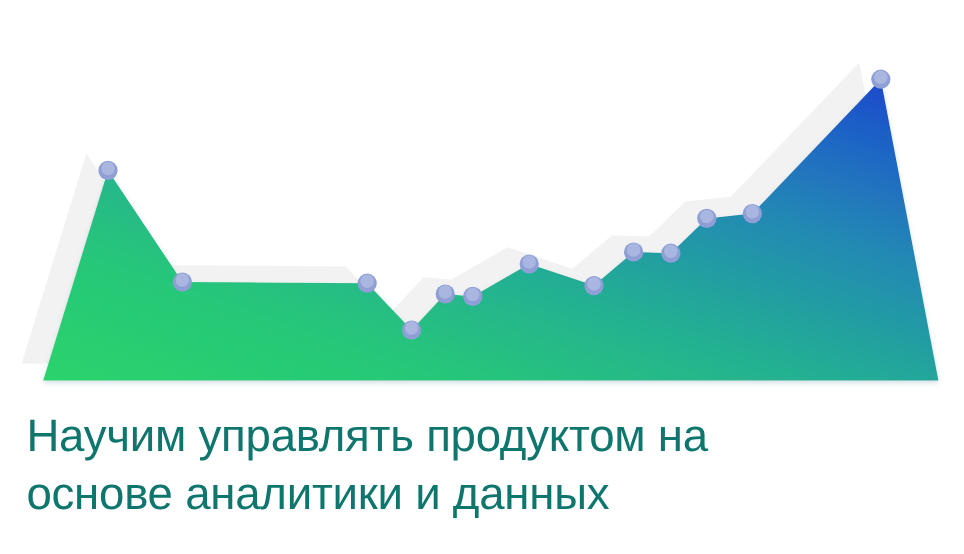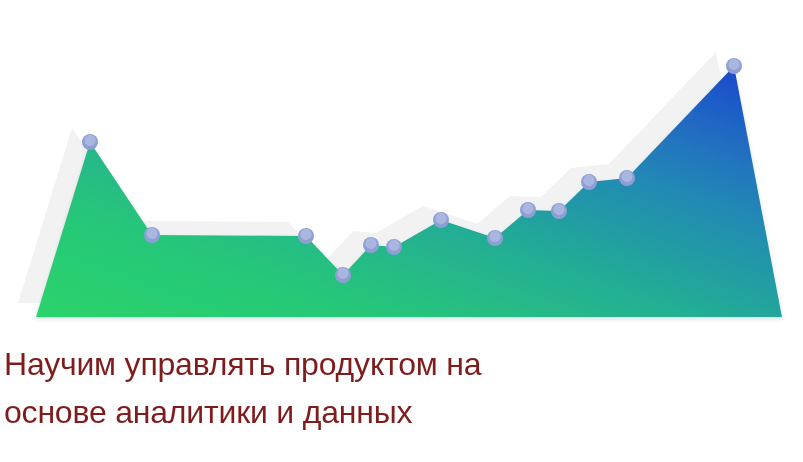--- a/index.html
+++ b/index.html
@@ -26,26 +26,26 @@
     width: 803px;
     height: 340px;
   }
   #chart-svg {
     display: block;
     width: 803px;
     height: 340px;
   }
   #headline {
     position: absolute;
-    left: 4px;
+    left: 22px;
     top: 340px;
     width: 760px;
-    color: #7f1d1d;
+    color: #0f766e;
     font-family: "Liberation Sans", sans-serif;
-    font-size: 32px;
+    font-size: 38px;
     line-height: 48px;
     font-weight: 400;
     letter-spacing: -0.2px;
     white-space: pre-line;
   }
 </style>
 </head>
 <body>
 
 <div id="root">

